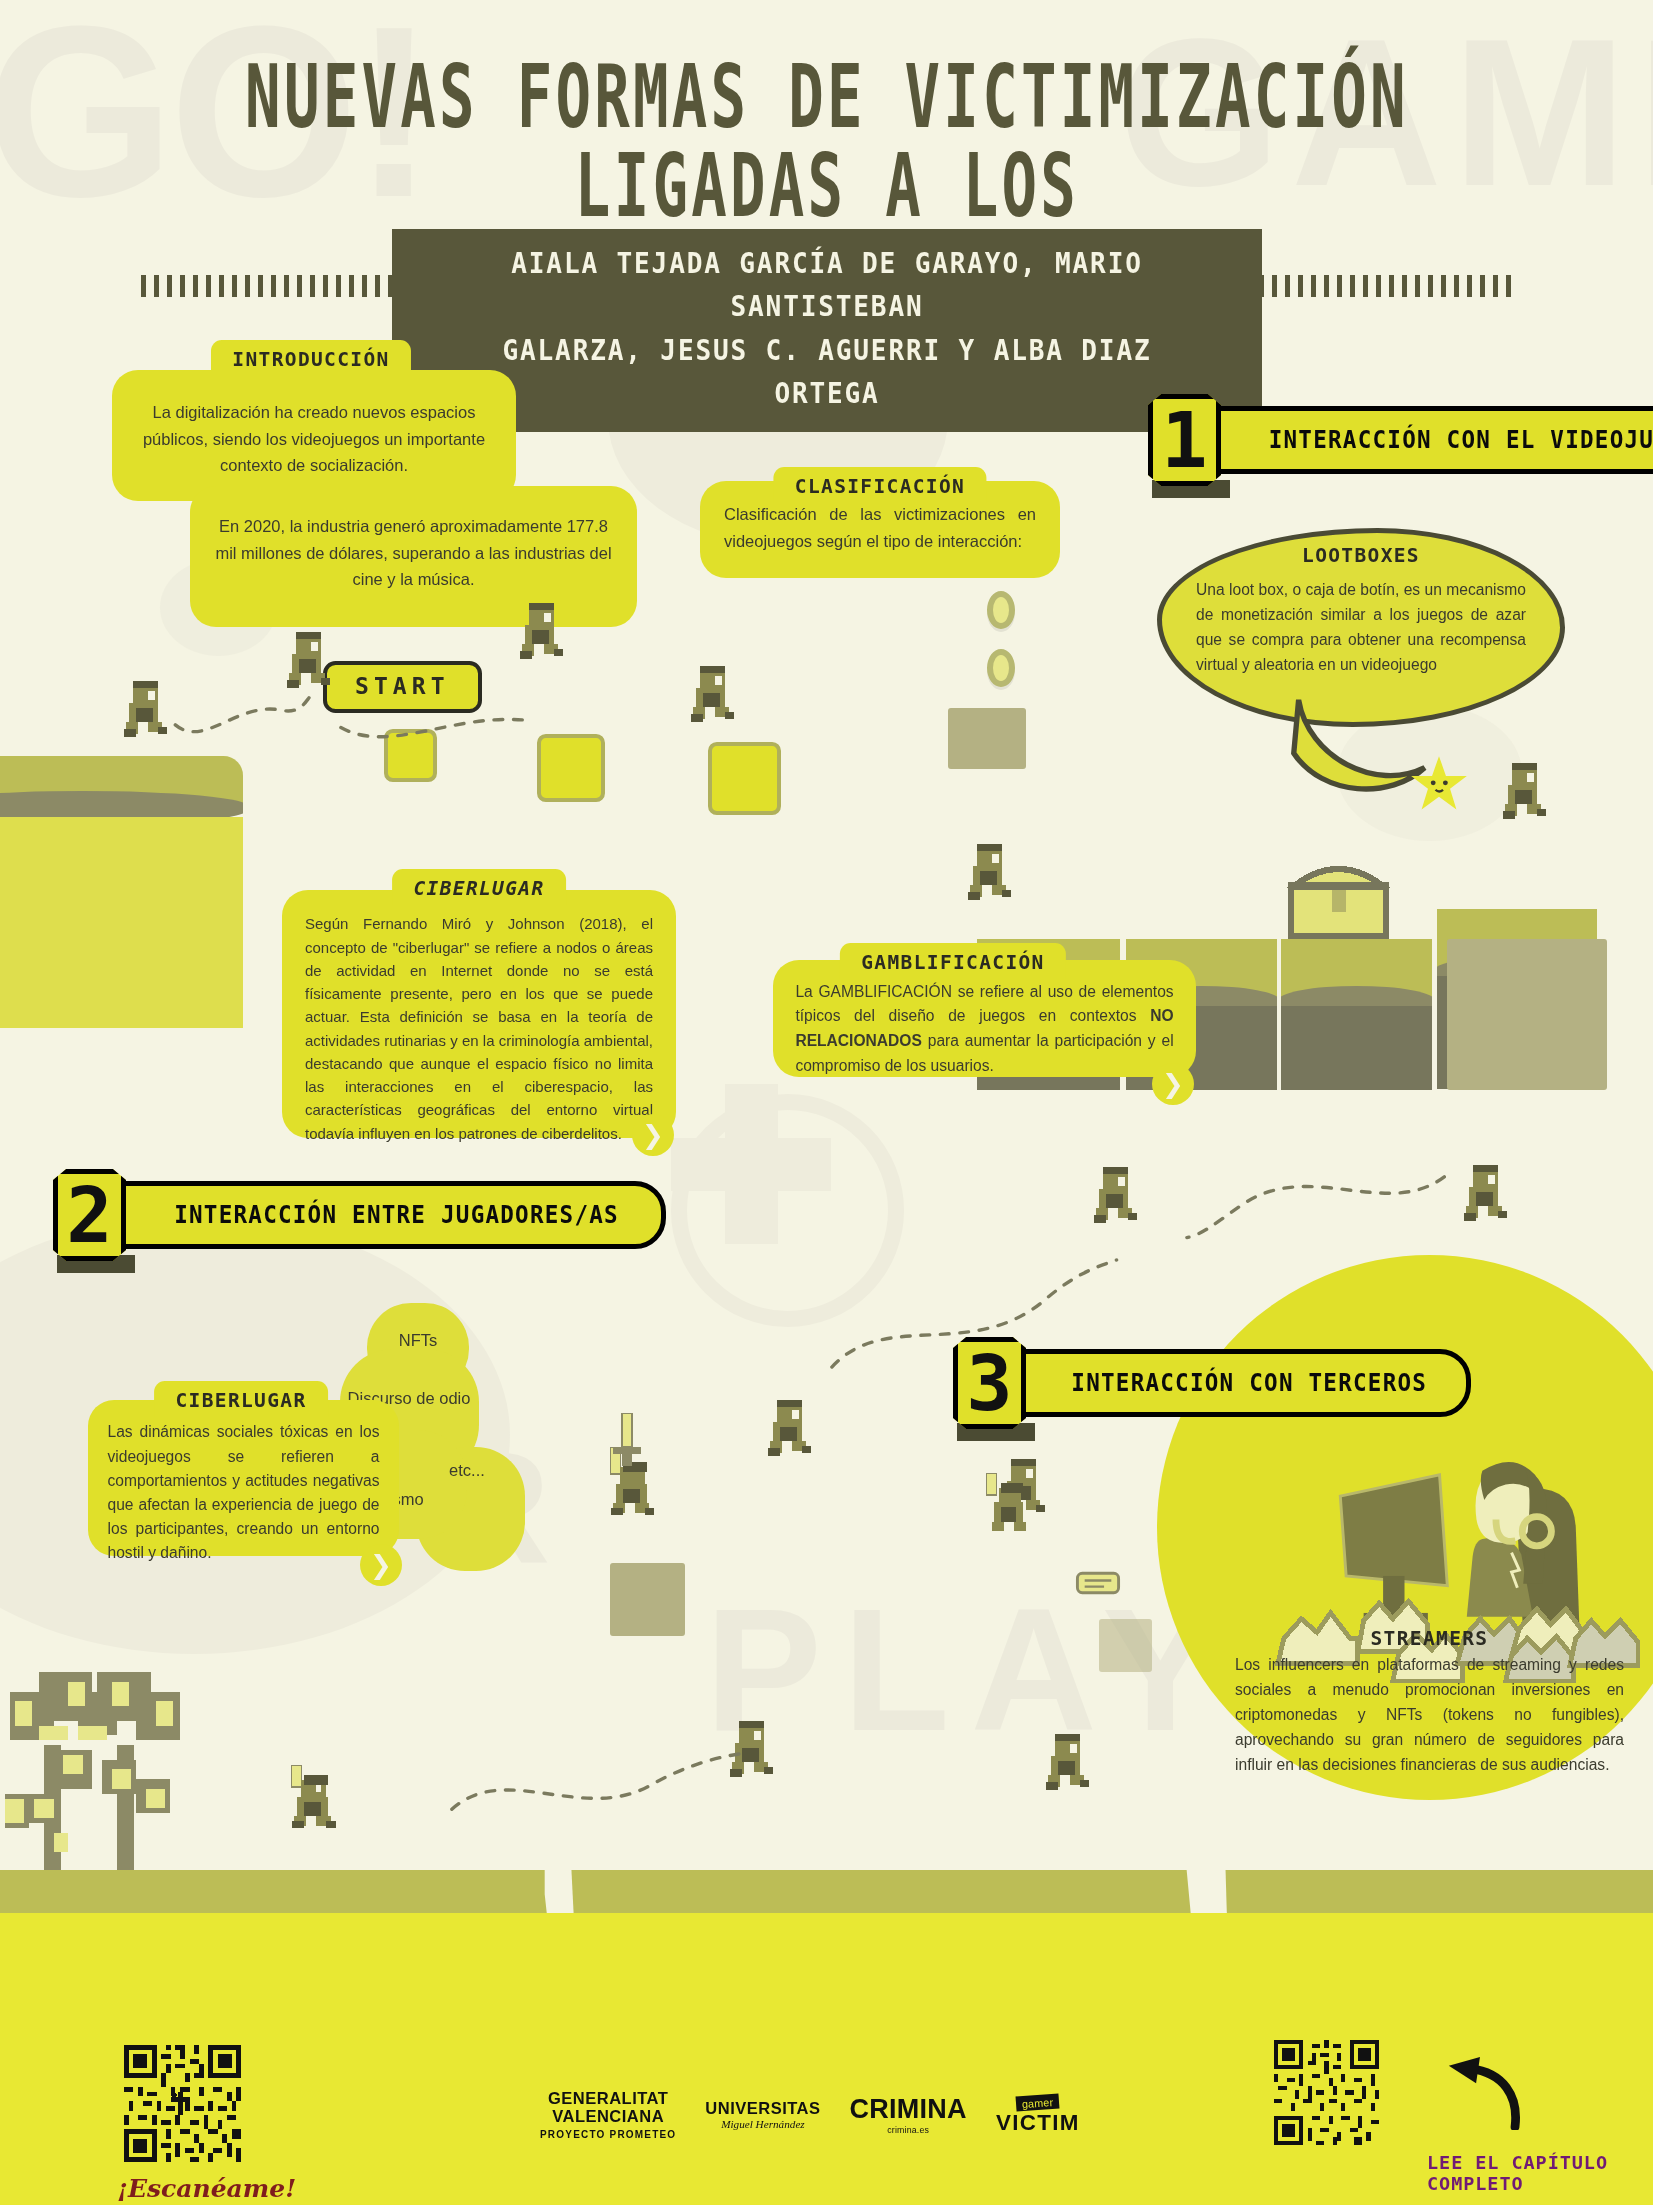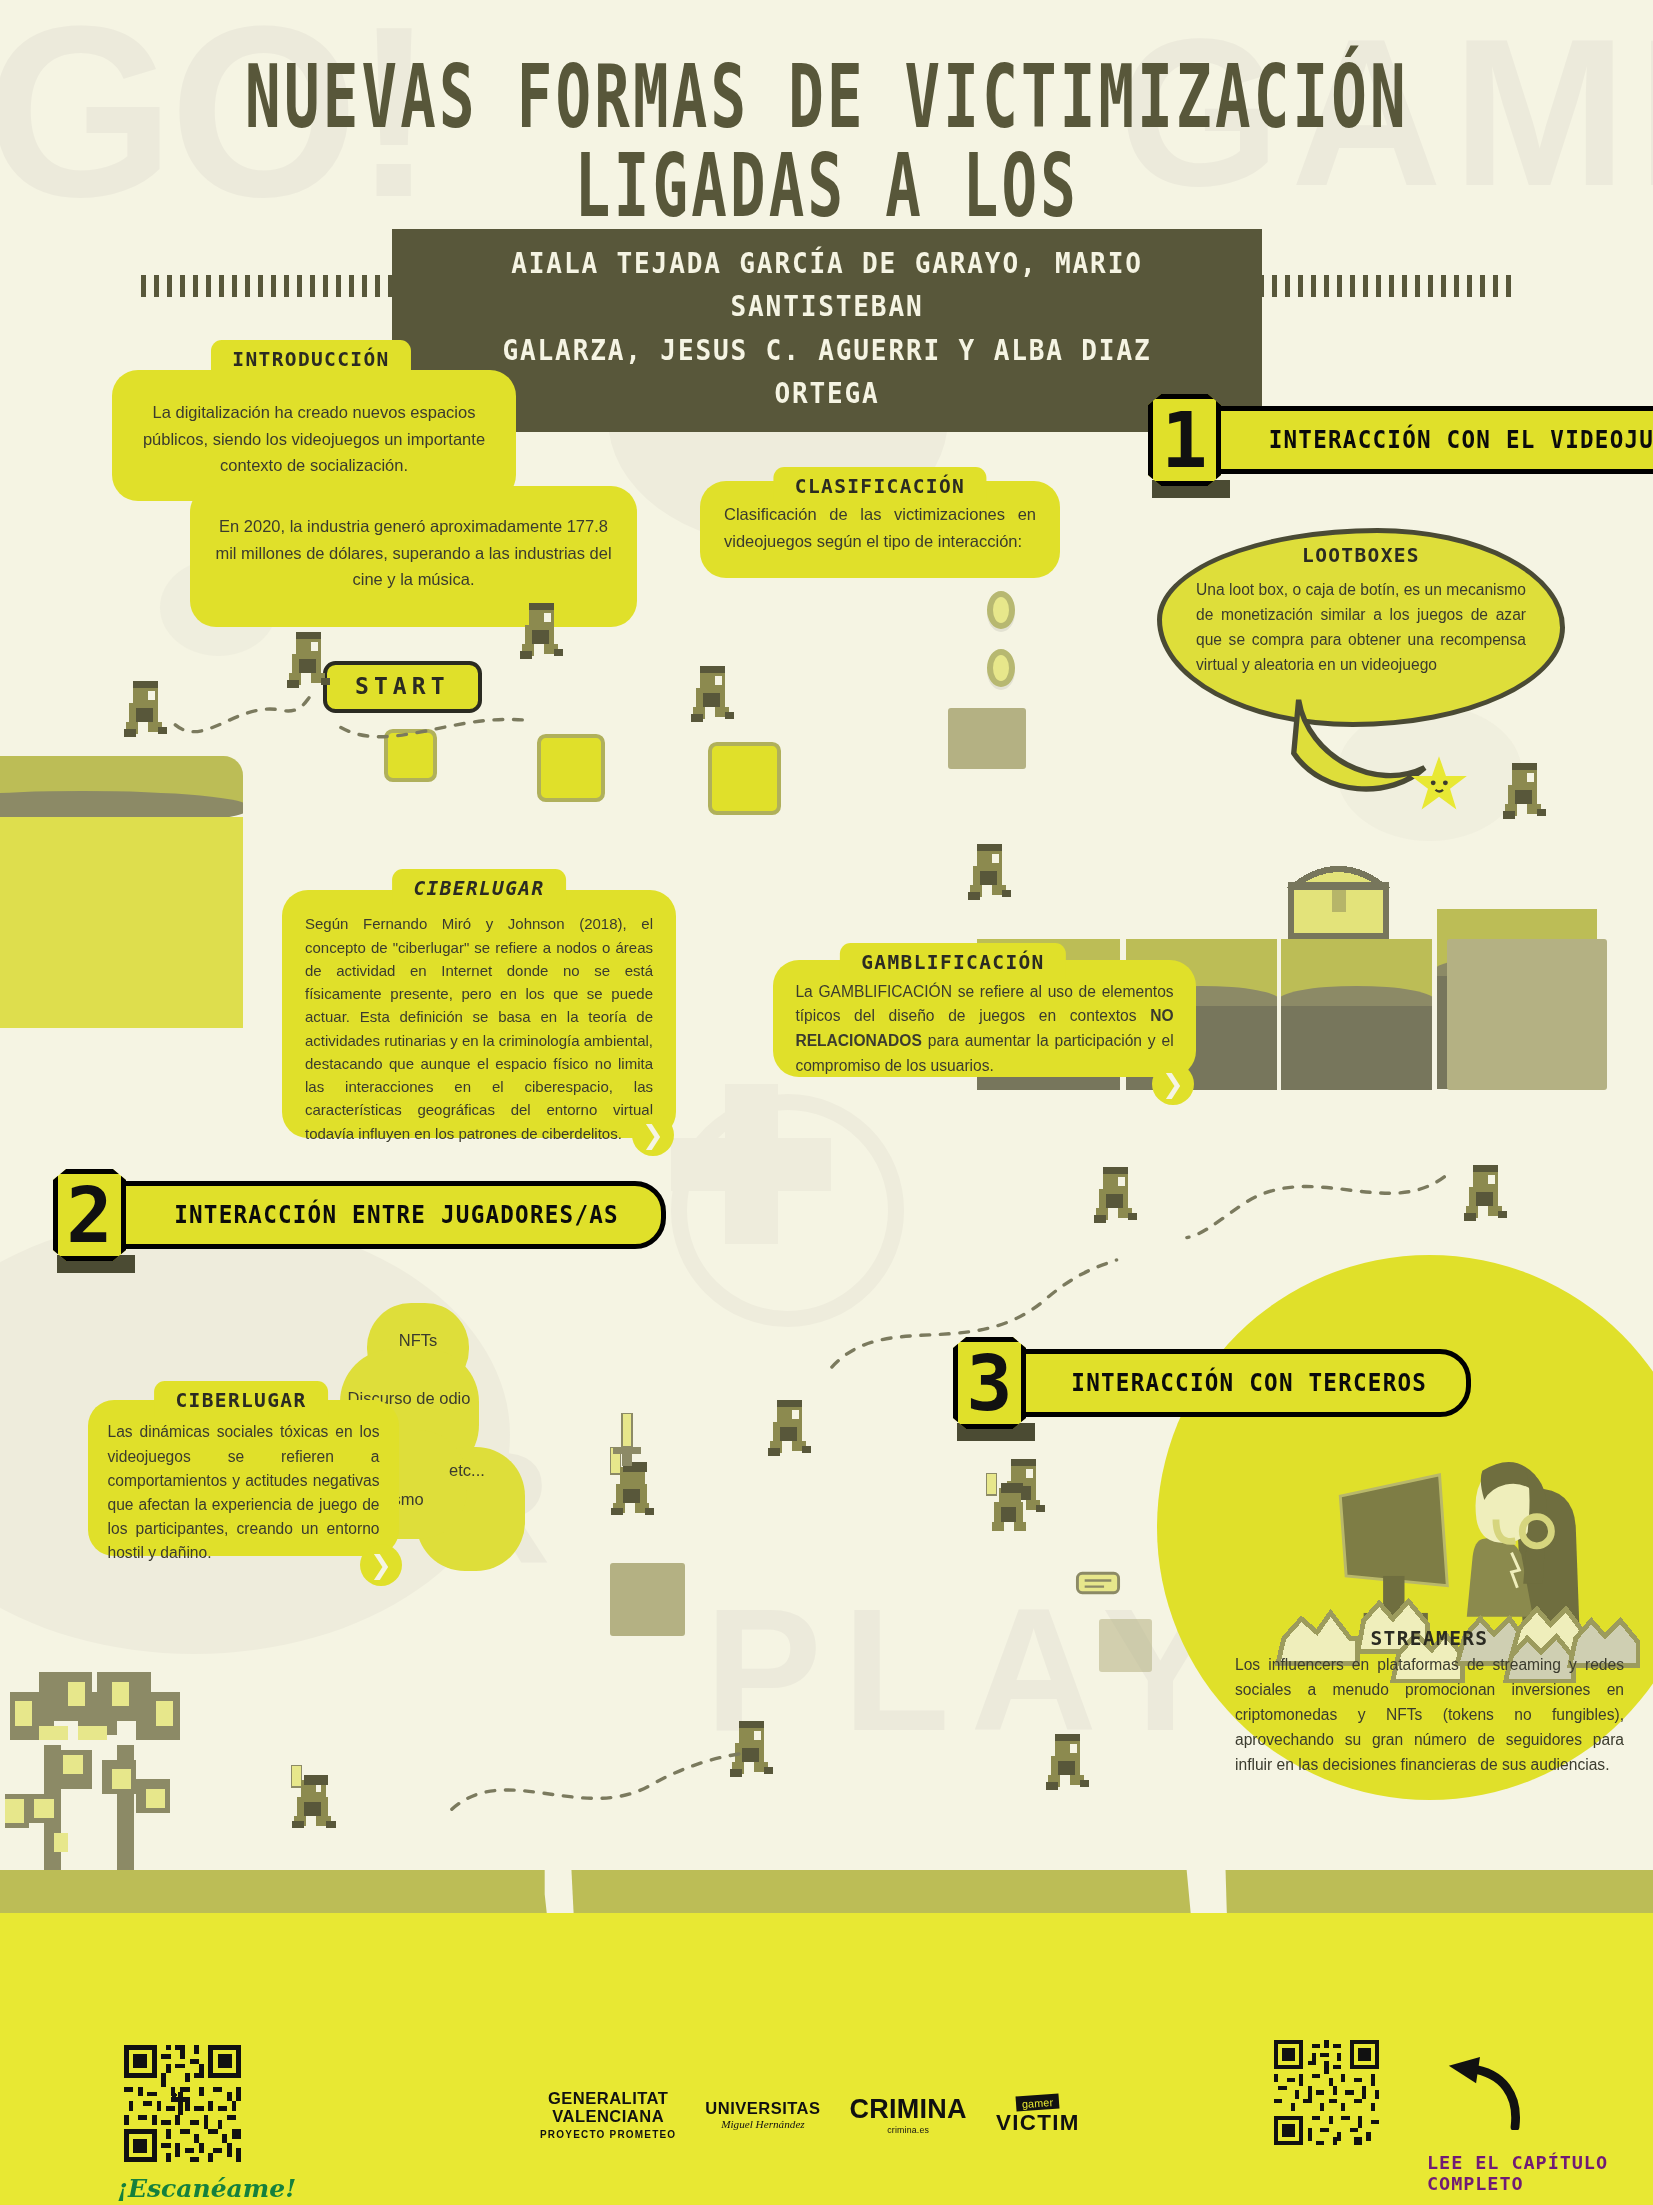--- a/index.html
+++ b/index.html
@@ -110,21 +110,21 @@
   .plat .grass{position:absolute;left:0;right:0;top:0;height:46%;background:#bcbd56;}
   .plat .wave{position:absolute;left:-2%;width:104%;height:34px;background:#8c8a66;}
   .plat .dirt{position:absolute;left:0;right:0;bottom:0;background:#77765c;}
 
   .streamcircle{position:absolute;background:#e0e02a;border-radius:50%;}
 
   
   .footer{position:absolute;left:0;right:0;bottom:0;height:292px;background:#e8e833;}
   .qr{position:absolute;image-rendering:pixelated;}
   .qrcap{
-    position:absolute;color:#15803d;font-family:"DejaVu Serif", serif;
+    position:absolute;color:#7f1d1d;font-family:"DejaVu Serif", serif;
     font-style:italic;font-weight:700;font-size:25px;
   }
   .readcap{
     position:absolute;color:#701a75;font-family:"DejaVu Sans Mono", monospace;
     font-weight:700;font-size:18.5px;letter-spacing:.05em;
   }
   .logo-row{position:absolute;display:flex;align-items:center;gap:29px;}
   .logo{display:flex;flex-direction:column;align-items:center;color:#111;}
   .logo .l1{font-family:"Liberation Sans",sans-serif;font-weight:700;
             font-size:16.5px;letter-spacing:.03em;line-height:1.12;text-align:center;}

